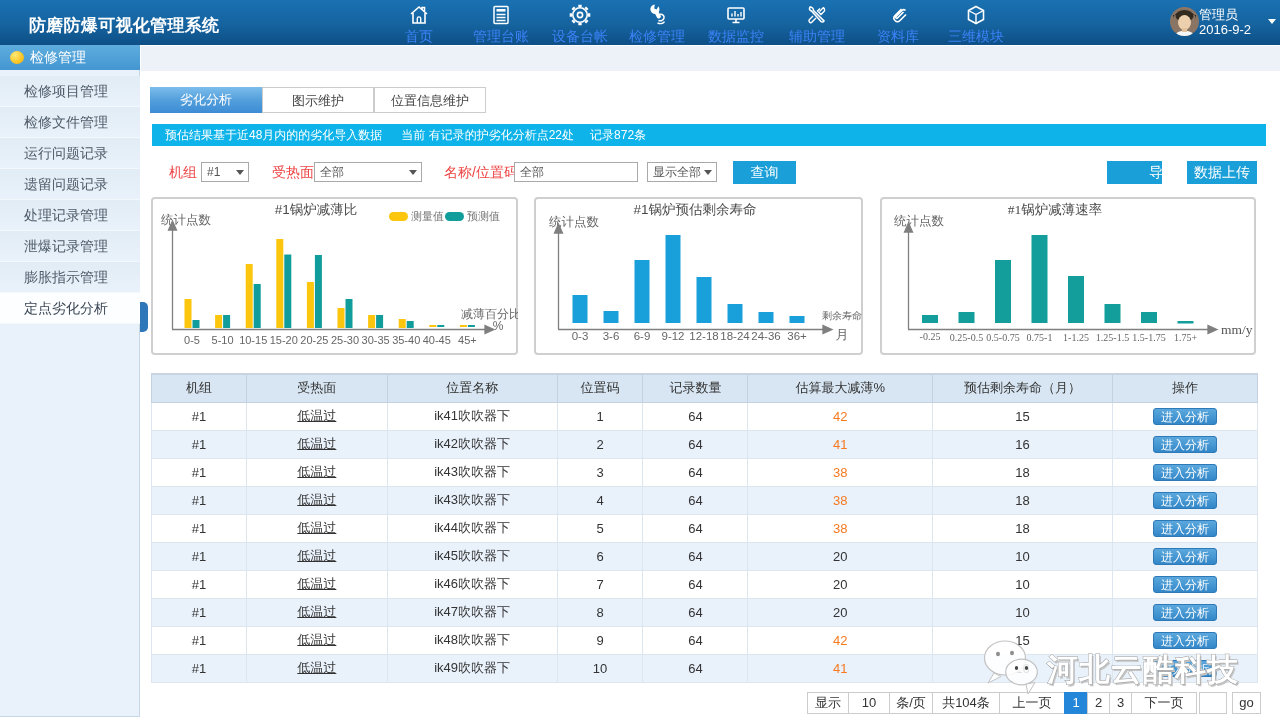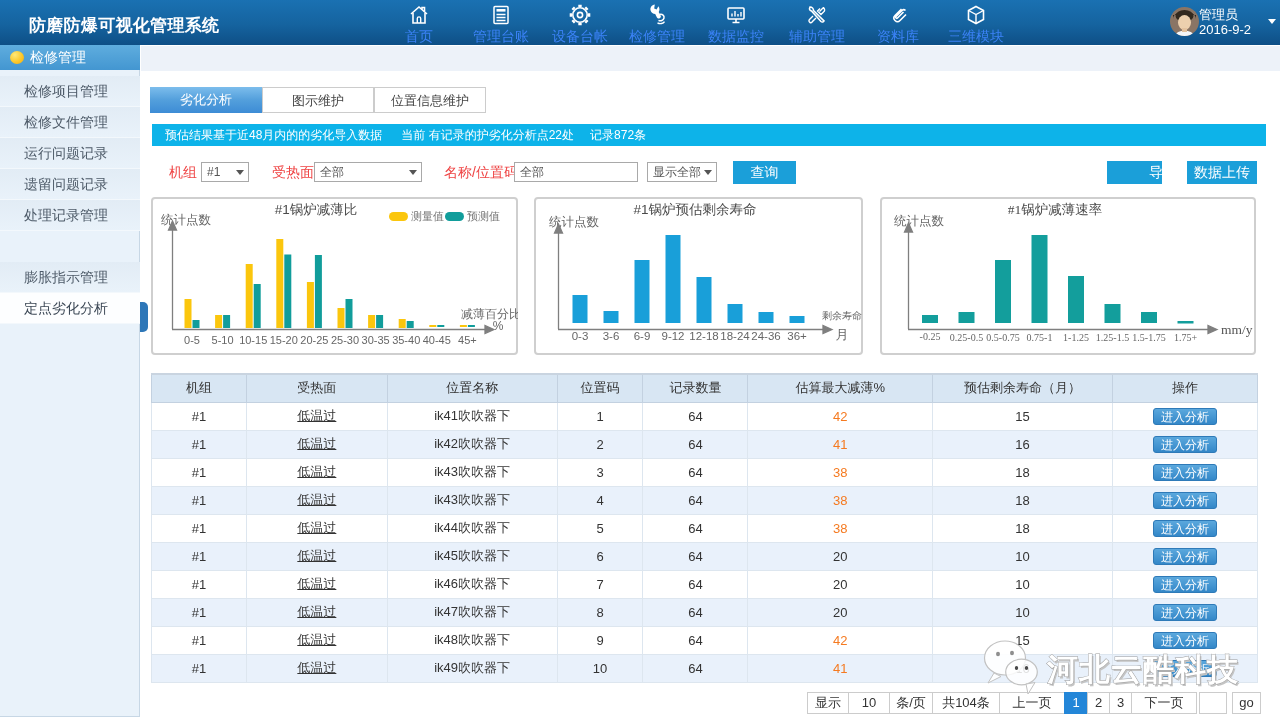--- a/index.html
+++ b/index.html
@@ -166,20 +166,21 @@
   <div id="usr">管理员<br>2016-9-2</div>
   <div id="caret"></div>
   <div id="band"></div>
   <div id="sidebar">
     <div id="sidehead"><span class="ball"></span><span class="txt">检修管理</span></div>
     <div class="menuitem" style="top:31px;">检修项目管理</div>
     <div class="menuitem" style="top:62px;">检修文件管理</div>
     <div class="menuitem" style="top:93px;">运行问题记录</div>
     <div class="menuitem" style="top:124px;">遗留问题记录</div>
     <div class="menuitem" style="top:155px;">处理记录管理</div>
+    <div class="menuitem" style="top:186px;">泄爆记录管理</div>
     <div class="menuitem" style="top:217px;">膨胀指示管理</div>
     <div class="menuitem active" style="top:248px;">定点劣化分析</div>
     <div id="sidetab"></div>
   </div>
 
   <div class="tab active" style="left:150px;">劣化分析</div>
   <div class="tab" style="left:262px;">图示维护</div>
   <div class="tab" style="left:374px;">位置信息维护</div>
 
   <div id="infobar"><span style="margin-left:13px;">预估结果基于近48月内的的劣化导入数据</span><span style="margin-left:19px;">当前 有记录的护劣化分析点22处</span><span style="margin-left:16px;">记录872条</span></div>

